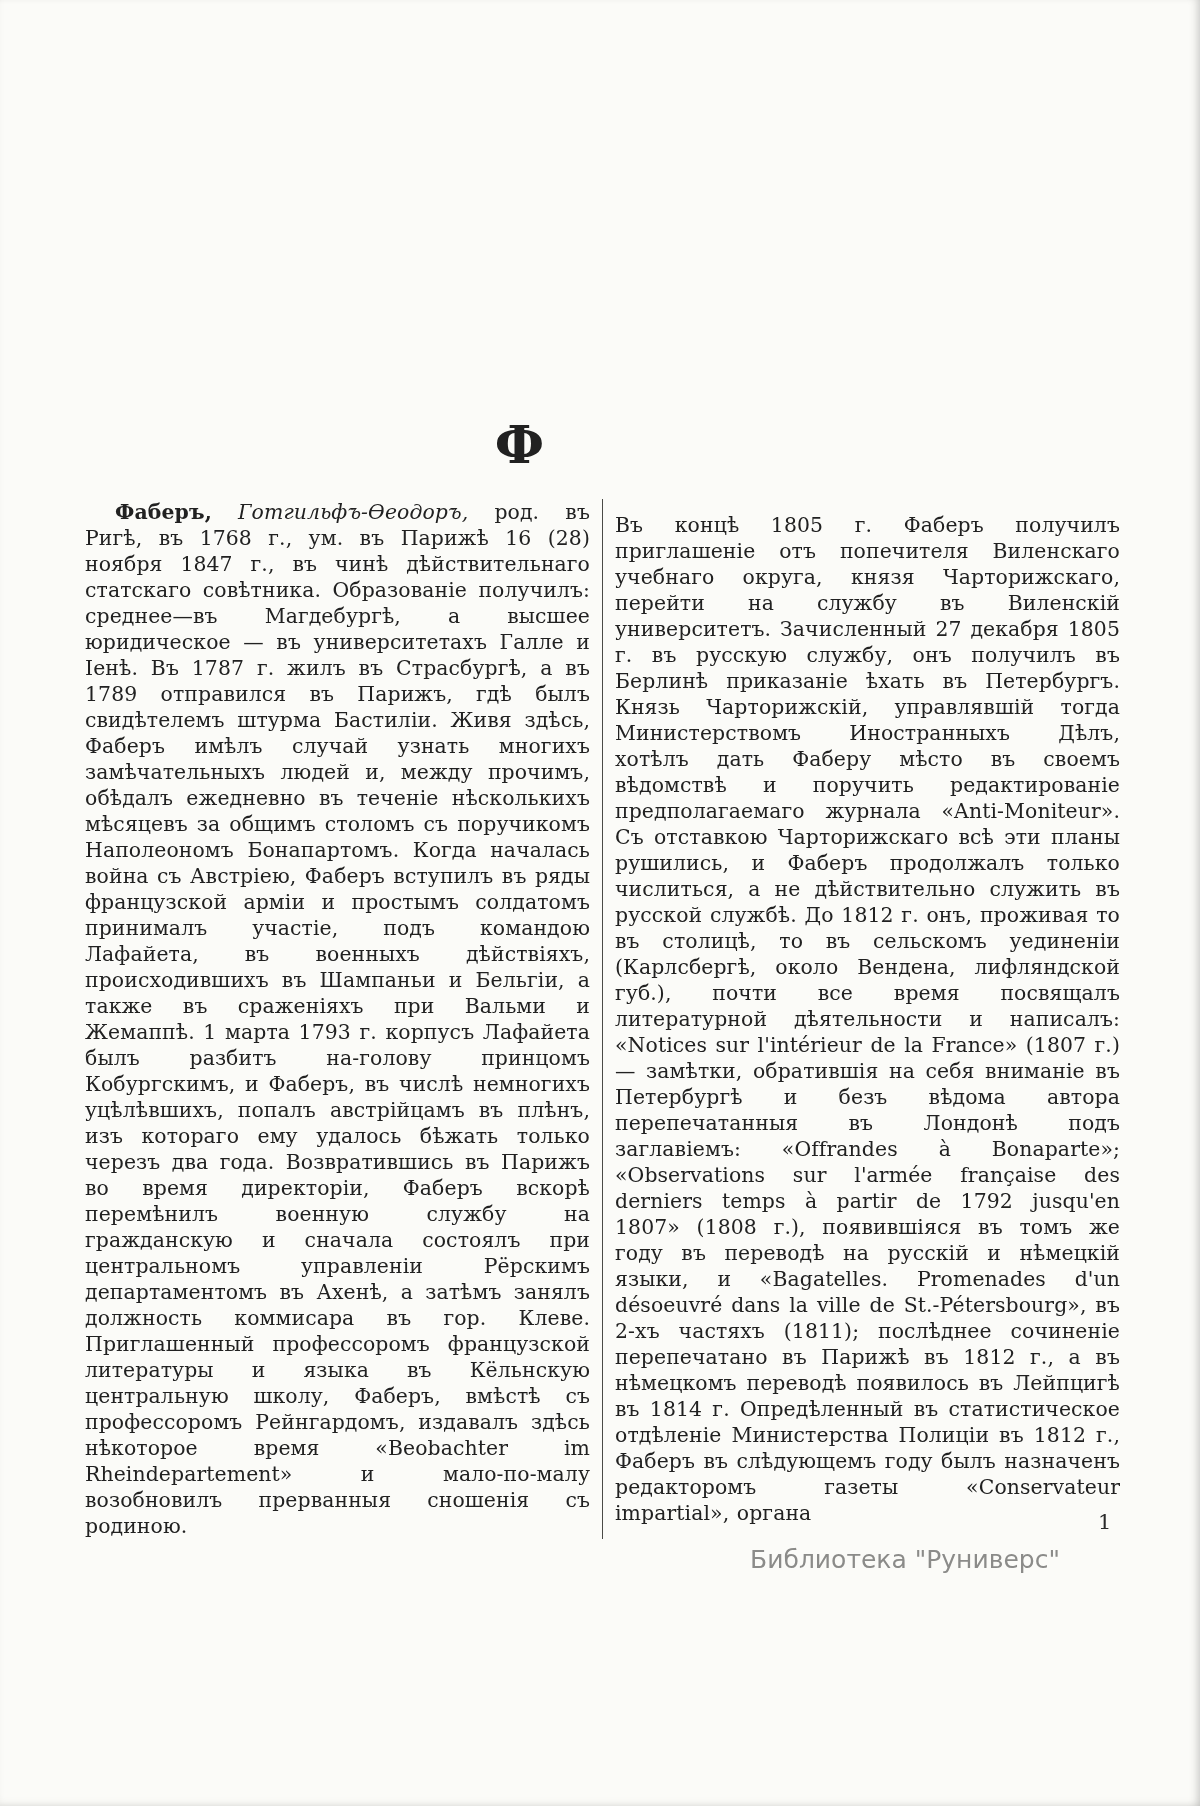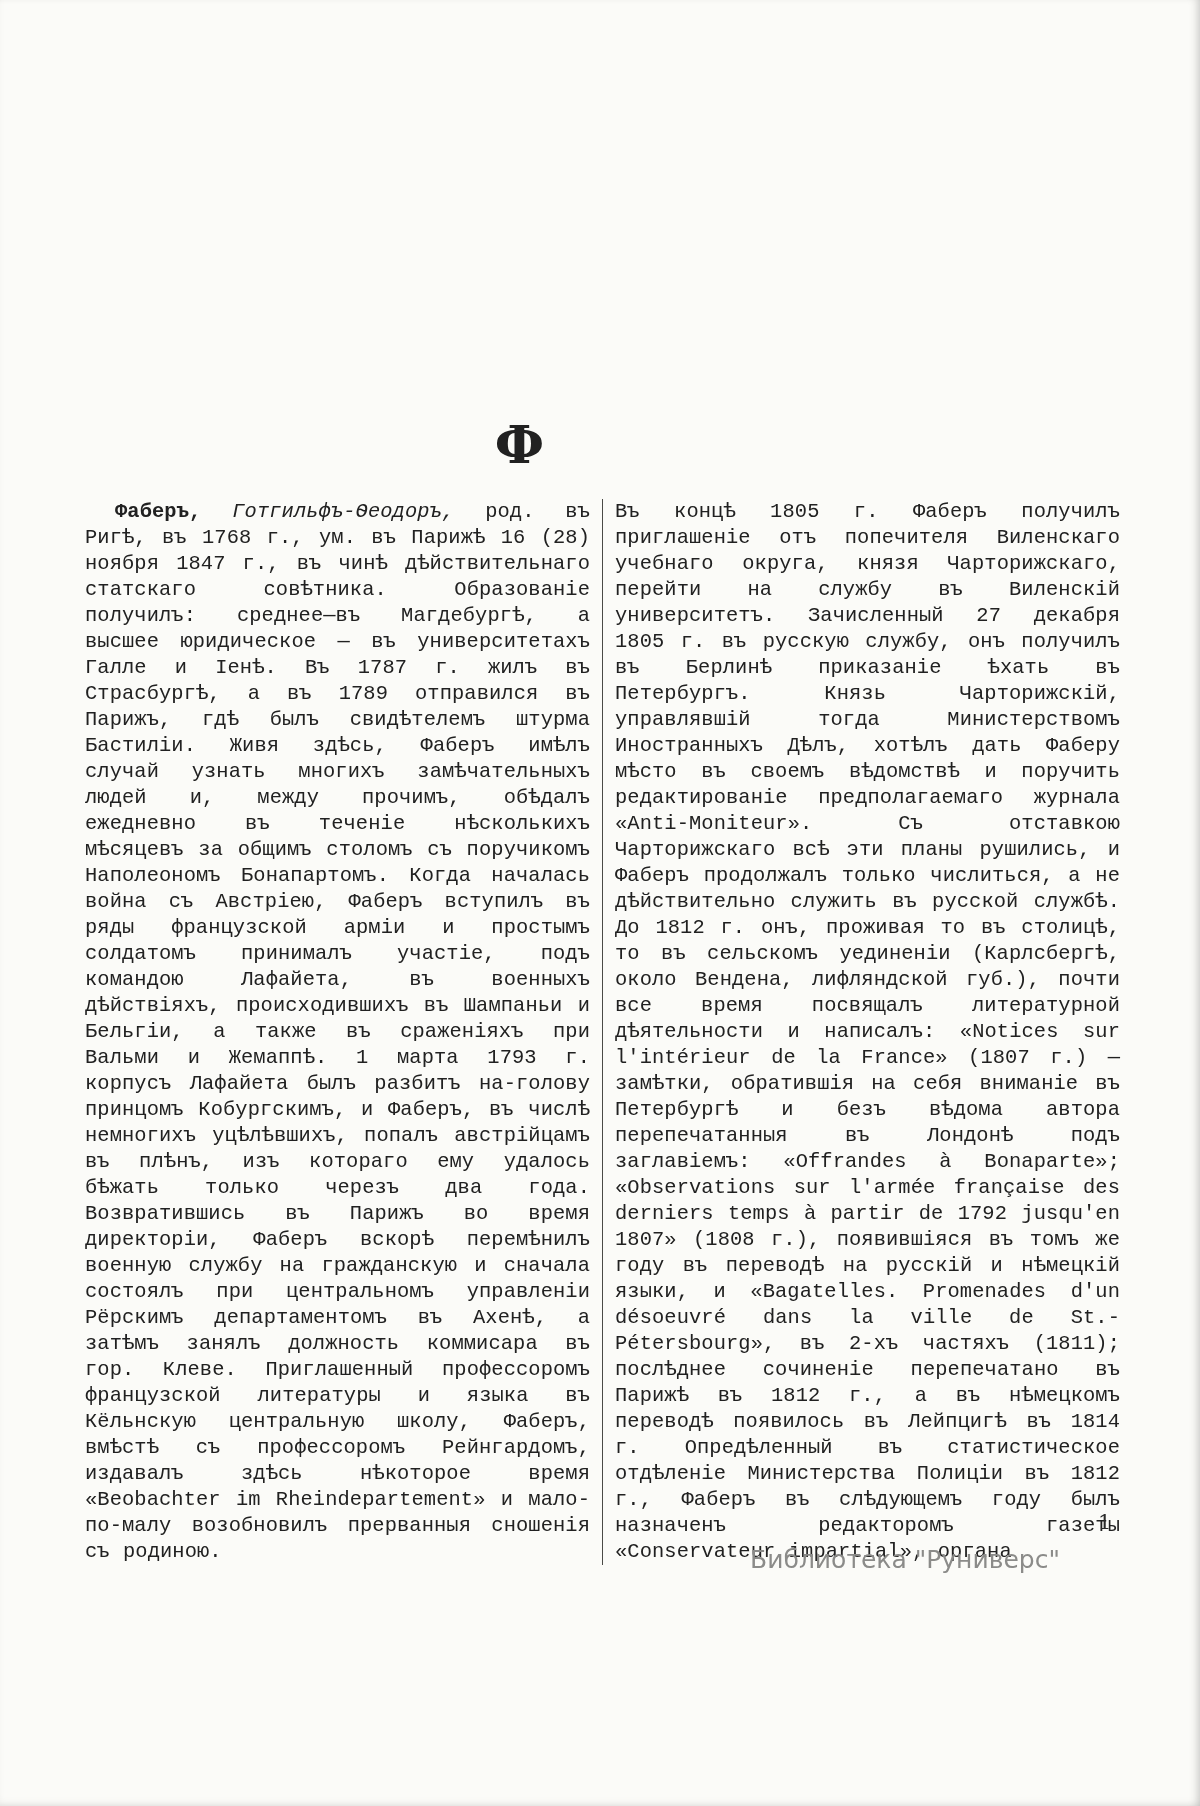--- a/index.html
+++ b/index.html
@@ -28,22 +28,21 @@
     font-size: 52px;
     font-weight: 700;
     letter-spacing: 1px;
   }
   .text-area {
     position: absolute;
     top: 499px;
     left: 85px;
     width: 1035px;
     display: flex;
-    align-items: flex-start;
-    font-family: Liberation Mono, monospace;
+    align-items: center;
   }
   .column {
     width: 505px;
   }
   .column p {
     margin: 0;
     font-size: 20.4px;
     line-height: 26px;
     text-align: justify;
     letter-spacing: 0.1px;

